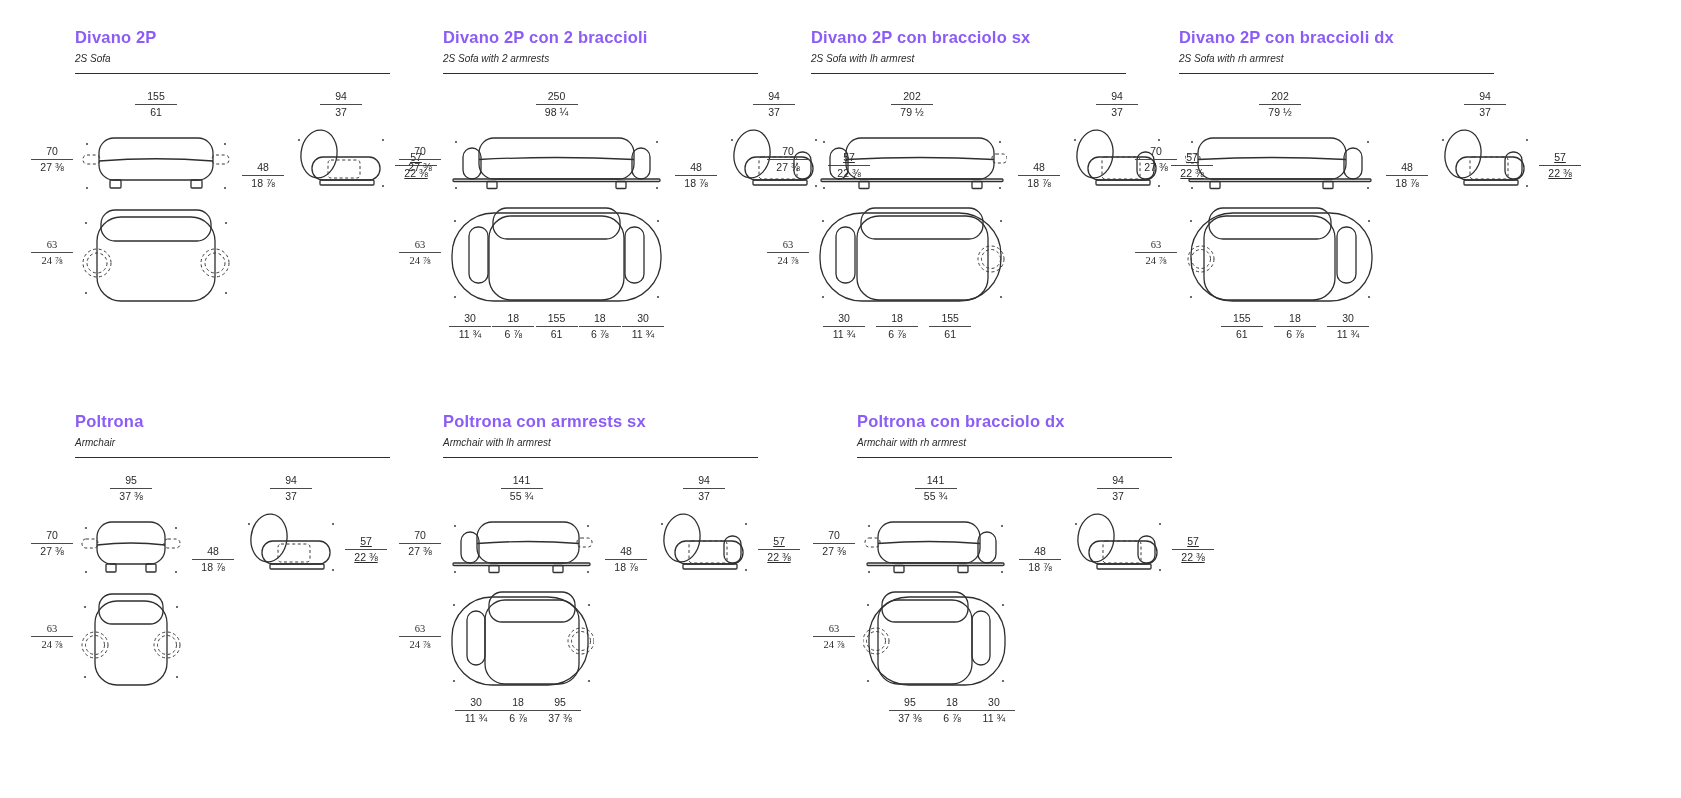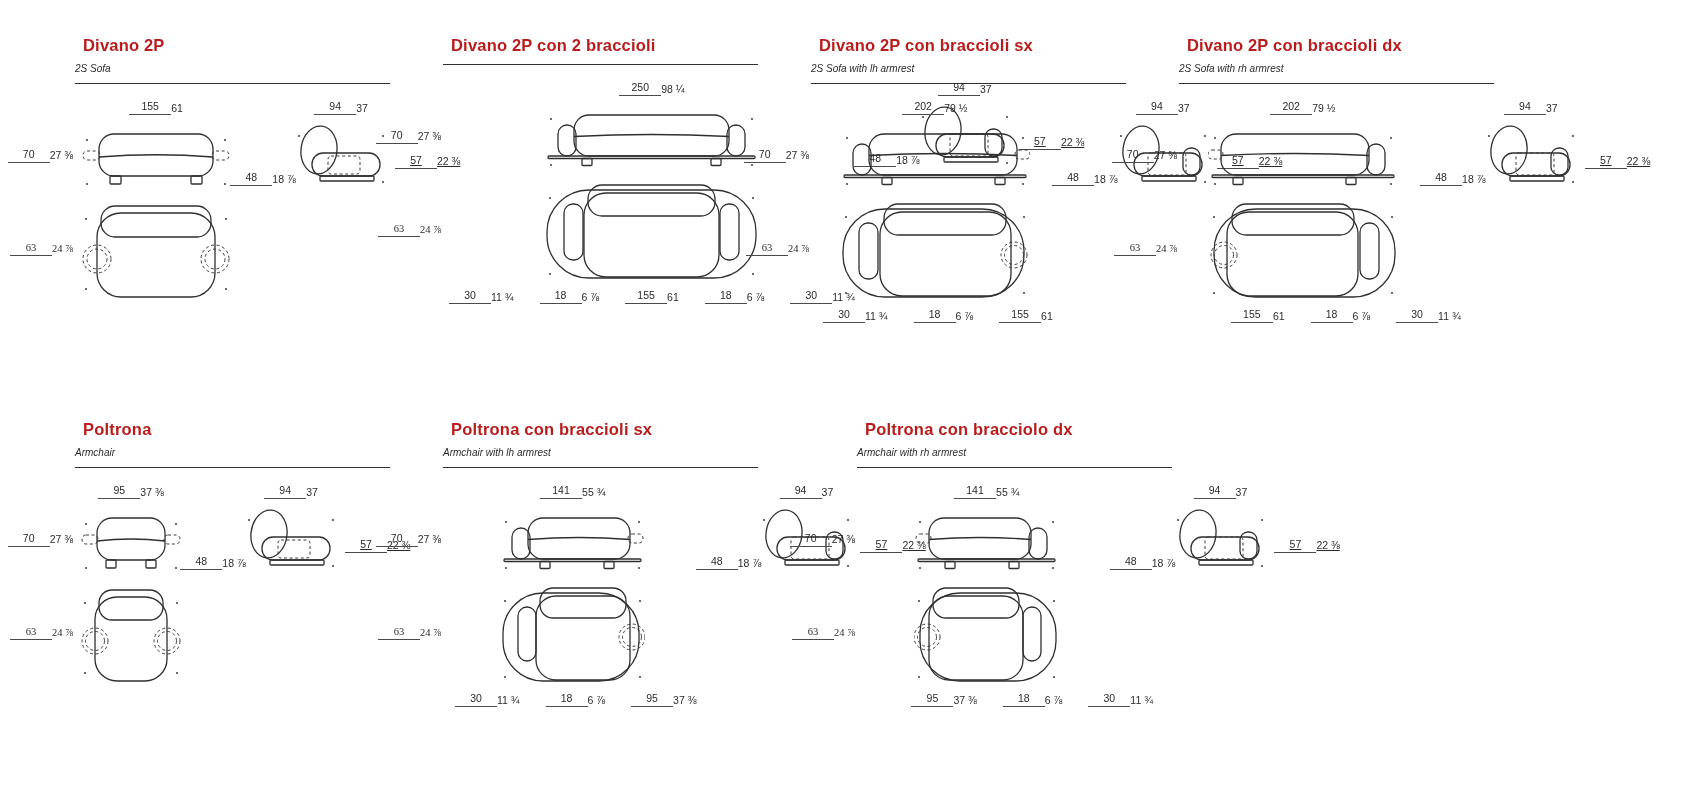--- a/index.html
+++ b/index.html
@@ -4,21 +4,21 @@
 <style>
   html,body{margin:0;padding:0;}
   body{
     width:1681px;height:798px;background:#ffffff;
     font-family:"Liberation Sans", sans-serif;
     color:#231f20;position:relative;overflow:hidden;
   }
   .sheet{position:absolute;inset:0;}
   .panel{position:absolute;width:368px;}
   .panel h2{
-    font-size:16.5px;font-weight:700;margin:8px;color:#b91c1c;letter-spacing:.2px;
+    font-size:16.5px;font-weight:700;margin:0;color:#8b5cf6;letter-spacing:.2px;
   }
   .panel .subtitle{
     font-size:10px;font-style:italic;margin:6px 0 0 0;color:#2a2a2a;
   }
   .rule{width:315px;border-top:1.6px solid #2e2e2e;margin-top:9px;height:0;}
   
   .draw{
     display:grid;
     grid-template-columns:44px max-content 48px 92px 48px;
     grid-template-rows:auto auto auto auto;
@@ -28,26 +28,26 @@
   }
   .fw-dim{grid-column:2;grid-row:1;justify-self:center;}
   .sw-dim{grid-column:4;grid-row:1;justify-self:center;justify-content:flex-end;}
   .h-dim {grid-column:1;grid-row:2;justify-self:end;align-self:center;}
   .front-wrap{grid-column:2;grid-row:2;justify-self:center;align-self:end;line-height:0;}
   .sh-dim{grid-column:3;grid-row:2;justify-self:center;align-self:end;margin-bottom:2px;justify-content:space-between;}
   .side-wrap{grid-column:4;grid-row:2;justify-self:center;align-self:end;line-height:0;}
   .bh-dim{grid-column:5;grid-row:2;justify-self:start;align-self:center;margin-top:12px;text-decoration:underline;}
   .pd-dim{grid-column:1;grid-row:3;justify-self:end;align-self:center;font-family:Liberation Serif, serif;}
   .plan-wrap{grid-column:2;grid-row:3;justify-self:center;margin-top:6px;line-height:0;}
-  .plan-dims{grid-column:2;grid-row:4;display:flex;justify-content:space-between;min-height:0;gap:26px;}
+  .plan-dims{grid-column:2;grid-row:4;display:flex;justify-content:space-between;min-height:0;}
   .plan-dims.full{width:100%;justify-self:center;}
   .plan-dims.left{width:78%;justify-self:start;margin-left:6px;}
   .plan-dims.right{width:78%;justify-self:end;margin-right:6px;}
   
-  .dim{display:flex;flex-direction:row;align-items:center;font-size:10.5px;line-height:1.25;color:#2a2a2a;}
+  .dim{display:flex;flex-direction:column;align-items:center;font-size:10.5px;line-height:1.25;color:#2a2a2a;}
   .dim .cm{min-width:34px;text-align:center;border-bottom:1px solid #4a4a4a;padding:0 4px 1px 4px;white-space:nowrap;}
   .dim .in{padding-top:1px;white-space:nowrap;}
   
   .ln{fill:none;stroke:#2f2f2f;stroke-width:1.3;stroke-linejoin:round;}
   .dsh{fill:none;stroke:#3a3a3a;stroke-width:1;stroke-dasharray:3 2.6;}
   .dot{fill:#4a4a4a;stroke:none;}
 </style>
 </head>
 <body>
 
@@ -116,20 +116,21 @@
             <circle cx="134" cy="58" r="14" class="dsh"></circle>
             <circle cx="134" cy="58" r="10" class="dsh"></circle>
           </svg></div>
       <div class="plan-dims full"></div>
     </div>
   </section>
 
   <section class="panel" style="left: 443px; top: 28px;">
     <header>
       <h2>Divano 2P con 2 braccioli</h2>
+      <p class="subtitle">2S Sofa with 2 armrests</p>
       <div class="rule"></div>
     </header>
     <div class="draw">
       <div class="dim fw-dim">
         <span class="cm">250</span>
         <span class="in">98 ¼</span>
       </div>
       <div class="dim sw-dim">
         <span class="cm">94</span>
         <span class="in">37</span>
@@ -204,21 +205,21 @@
           <div class="dim">
             <span class="cm">30</span>
             <span class="in">11 ¾</span>
           </div>
         </div>
     </div>
   </section>
 
   <section class="panel" style="left: 811px; top: 28px;">
     <header>
-      <h2>Divano 2P con braccioli sx</h2>
+      <h2>Divano 2P con bracciolo sx</h2>
       <p class="subtitle">2S Sofa with lh armrest</p>
       <div class="rule"></div>
     </header>
     <div class="draw">
       <div class="dim fw-dim">
         <span class="cm">202</span>
         <span class="in">79 ½</span>
       </div>
       <div class="dim sw-dim">
         <span class="cm">94</span>
@@ -438,21 +439,21 @@
             <circle cx="14" cy="56" r="9.5" class="dsh"></circle>
             <circle cx="86" cy="56" r="13" class="dsh"></circle>
             <circle cx="86" cy="56" r="9.5" class="dsh"></circle>
           </svg></div>
       <div class="plan-dims full"></div>
     </div>
   </section>
 
   <section class="panel" style="left: 443px; top: 412px;">
     <header>
-      <h2>Poltrona con braccioli sx</h2>
+      <h2>Poltrona con armrests sx</h2>
       <p class="subtitle">Armchair with lh armrest</p>
       <div class="rule"></div>
     </header>
     <div class="draw">
       <div class="dim fw-dim">
         <span class="cm">141</span>
         <span class="in">55 ¾</span>
       </div>
       <div class="dim sw-dim">
         <span class="cm">94</span>

